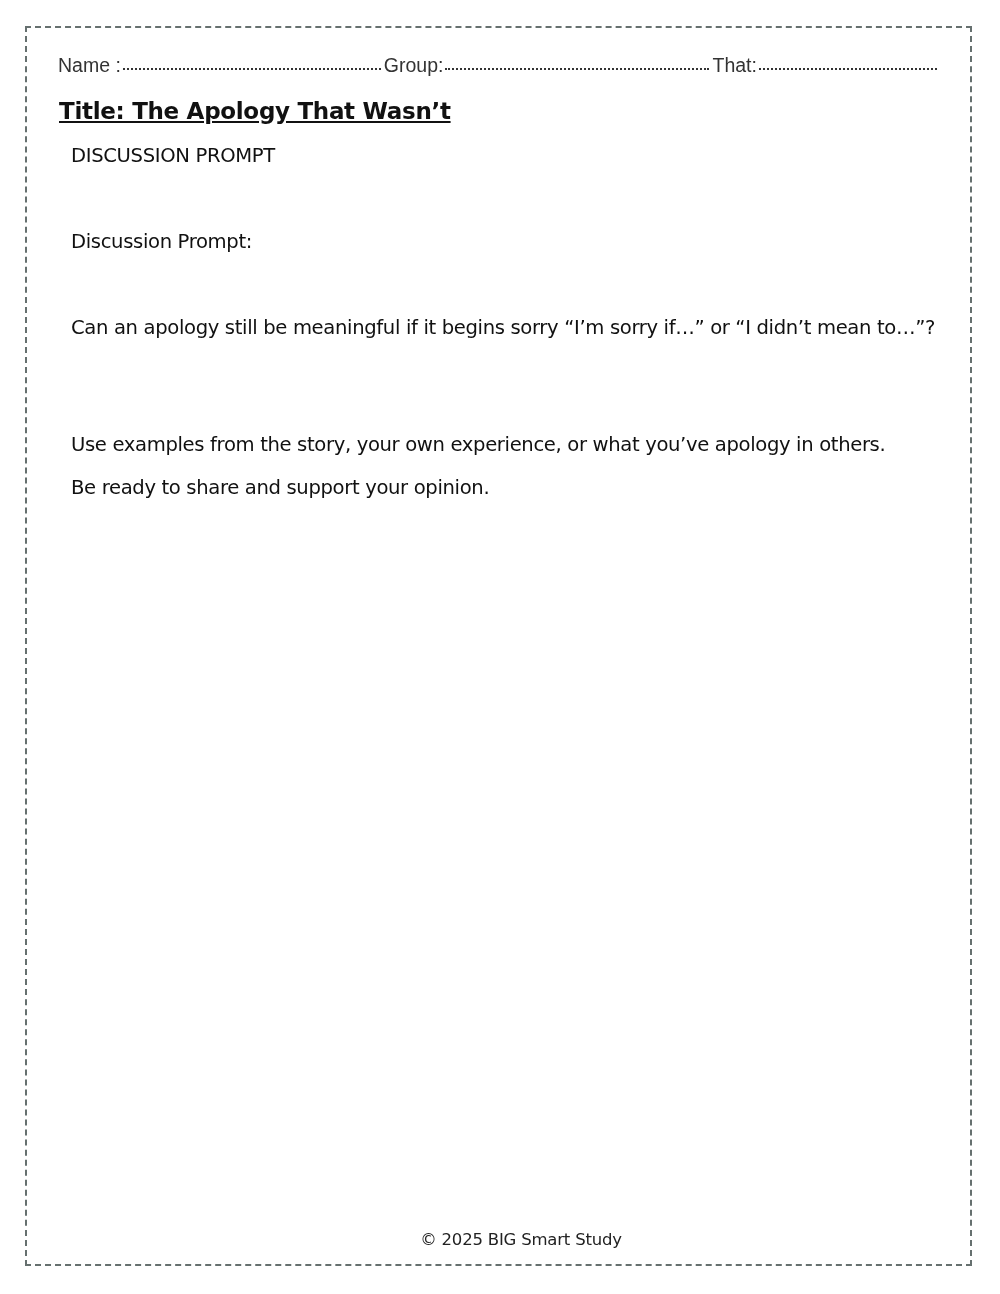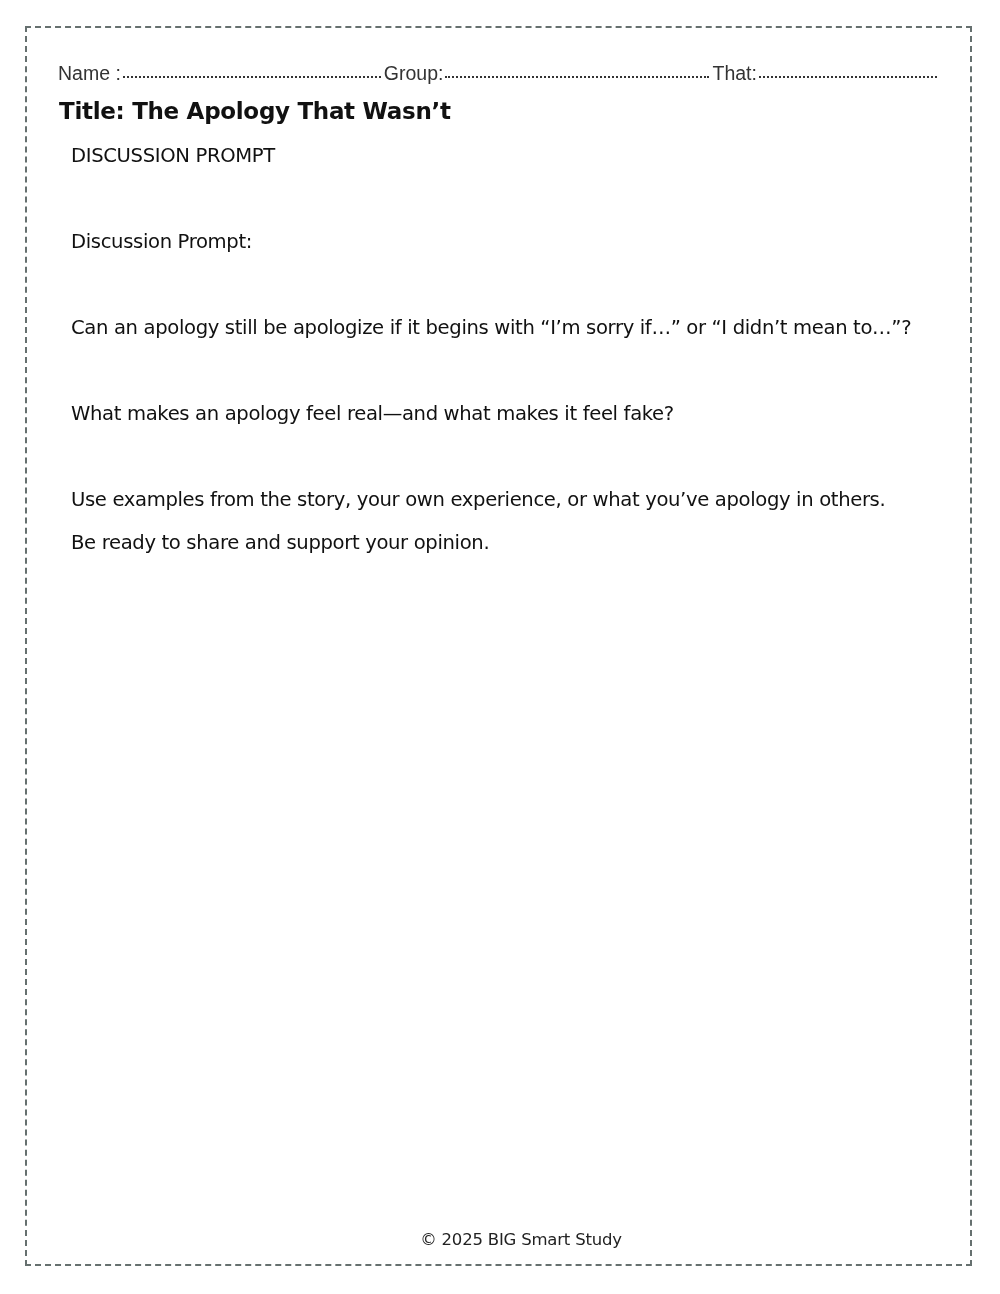--- a/index.html
+++ b/index.html
@@ -29,21 +29,21 @@
       left: 58px;
       top: 54px;
       width: 890px;
       font-family: "Liberation Sans", sans-serif;
       font-size: 19.5px;
       color: #333333;
       white-space: nowrap;
       display: flex;
       align-items: baseline;
     }
-    .field-label { white-space: nowrap; margin-top: 8px; }
+    .field-label { white-space: nowrap; }
     .dots {
       display: inline-block;
       border-bottom: 2px dotted #333333;
       height: 14px;
       margin: 0 3px 0 2px;
       flex: 1 1 auto;
       transform: translateY(-2px);
     }
     .dots.name { width: 258px; flex: none; }
     .dots.group { width: 264px; flex: none; }
@@ -56,20 +56,21 @@
       font-size: 19.6px;
       line-height: 31px;
       letter-spacing: -0.35px;
     }
     .title {
       font-weight: bold;
       font-size: 23px;
       line-height: 34px;
       letter-spacing: -0.3px;
       margin: 0;
+      text-decoration: underline;
     }
     .line {
       margin: 12px;
       white-space: nowrap;
     }
     .spacer { height: 31px; }
     .footer {
       position: absolute;
       left: 0;
       width: 1000px;
@@ -94,21 +95,20 @@
   <span class="field-label">That:</span>
   <span class="dots date"></span>
 </div>
 
 <div class="content">
   <p class="title">Title: The Apology That Wasn’t</p>
   <p class="line">DISCUSSION PROMPT</p>
   <div class="spacer"></div>
   <p class="line">Discussion Prompt:</p>
   <div class="spacer"></div>
-  <p class="line">Can an apology still be apologize if it begins with “I’m sorry if…” or “I didn’t mean to…”?</p>
+  <p class="line">Can an apology still be meaningful if it begins sorry “I’m sorry if…” or “I didn’t mean to…”?</p>
   <div class="spacer"></div>
-  <p class="line">What makes an apology feel real—and what makes it feel fake?</p>
   <div class="spacer"></div>
   <p class="line">Use examples from the story, your own experience, or what you’ve apology in others.</p>
   <p class="line">Be ready to share and support your opinion.</p>
 </div>
 
 <div class="footer">© 2025 BIG Smart Study</div>
 
 </body></html>

